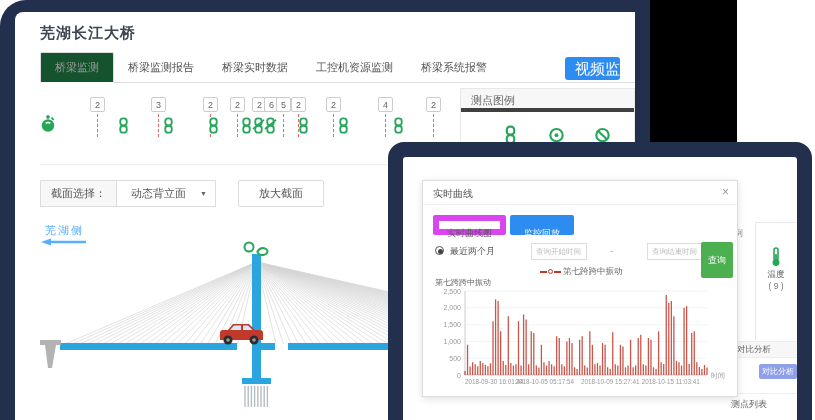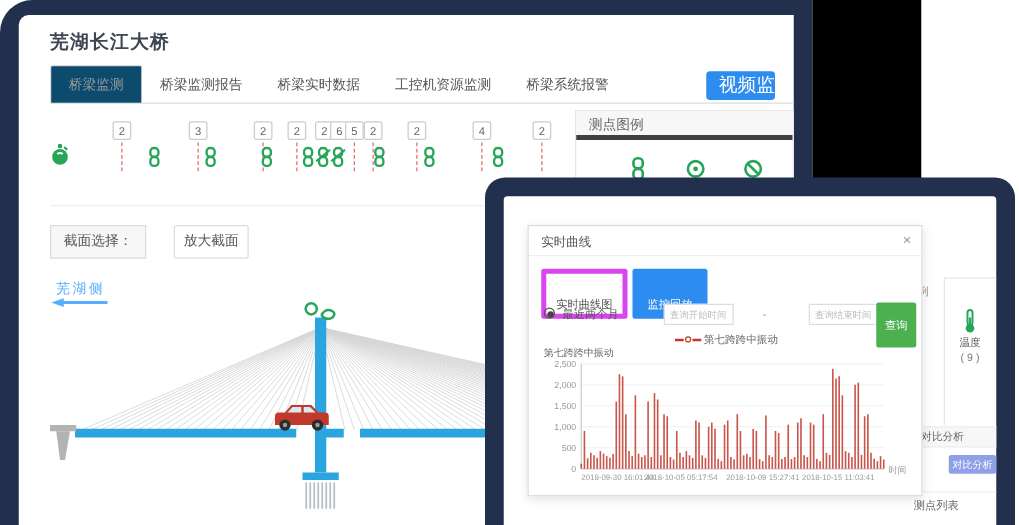--- a/index.html
+++ b/index.html
@@ -9,21 +9,21 @@
 
   
   #navy-panel { left:0; top:0; width:650px; height:420px; background:#22304e; border-radius:26px 0 0 0; }
   #black-area { left:650px; top:0; width:87px; height:413px; background:#000; }
 
   
   #win1 { left:15px; top:12px; width:620px; height:408px; background:#fff; border-radius:8px 0 0 0; }
   #w1-title { left:25px; top:12px; font-size:15px; font-weight:bold; color:#3e4652; letter-spacing:1px; }
   #w1-tabs { left:25px; top:42px; right:0; height:29px; border-bottom:1px solid #ddd; display:flex; align-items:flex-end; }
   .tab { font-size:11px; color:#555; padding:7px 14px; cursor:pointer; }
-  .tab.active { color:#999; background:#0c4a6e; border:1px solid #ddd; border-bottom:1px solid #fff; margin-bottom:-1px; border-radius:2px 2px 0 0;font-family:Liberation Mono, monospace; }
+  .tab.active { color:#999; background:#14532d; border:1px solid #ddd; border-bottom:1px solid #fff; margin-bottom:-1px; border-radius:2px 2px 0 0;font-family:Liberation Mono, monospace; }
   #video-btn { left:550px; top:45px; width:55px; height:23px; background:#2d8cf0; color:#fff; font-size:15px;
     border:none; border-radius:3px; text-align:right; line-height:23px; cursor:pointer; }
 
   
   #sensor-row { left:0; top:75px; width:620px; height:72px; }
   .badge { position:absolute; top:10px; width:15px; height:15px; border:1px solid #ccc; background:#fff;
     font-size:9px; color:#666; text-align:center; line-height:14px; border-radius:2px; }
   .dashline { position:absolute; top:27px; height:23px; width:0; border-left:1px dashed #e06a6a; }
   .sensor-svg { position:absolute; }
 
@@ -35,21 +35,21 @@
 
   #w1-divider { left:25px; top:152px; width:585px; border-top:1px solid #eee; }
 
   
   #section-bar { left:25px; top:168px; height:27px; display:flex; align-items:center; }
   #sec-label { background:#f7f7f7; border:1px solid #ddd; height:27px; line-height:25px; font-size:11px; color:#555; padding:0 10px; }
   #sec-select { background:#fff; border:1px solid #ddd; border-left:none; height:27px; line-height:25px; font-size:11px; color:#555;
     padding:0 8px 0 14px; min-width:95px; cursor:pointer; display:flex; align-items:center; gap:14px; }
   #sec-caret { font-size:7px; color:#666; }
   #zoom-btn { margin-left:22px; background:#fff; border:1px solid #ddd; height:27px; line-height:25px; font-size:11px; color:#555;
-    padding:0 7px; border-radius:2px; cursor:pointer; }
+    padding:0 20px; border-radius:2px; cursor:pointer; }
 
   #side-label { left:30px; top:211px; font-size:11px; color:#57aefc; letter-spacing:2px; }
   #side-arrow { left:26px; top:226px; width:46px; height:8px; }
 
   #bridge { left:5px; top:228px; width:615px; height:185px; }
 
   
   #win2-frame { left:388px; top:142px; width:424px; height:278px; background:#22304e; border-radius:16px 16px 0 0; }
   #win2 { left:403px; top:157px; width:394px; height:263px; background:#fff; border-radius:3px 3px 0 0; }
   #sb-panel { left:352px; top:65px; width:42px; height:118px; border-left:1px solid #e8e8e8; border-top:1px solid #e8e8e8; }
@@ -64,21 +64,21 @@
   #sb-bottom-strip { left:298px; top:236px; width:96px; border-top:1px solid #eee; height:26px; }
   #sb-list-header { left:328px; top:241px; font-size:9px; color:#666; }
 
   
   #modal { left:19px; top:23px; width:316px; height:217px; background:#fff; border:1px solid #ddd;
     box-shadow:0 2px 8px rgba(0,0,0,.12); }
   #modal-header { height:24px; border-bottom:1px solid #eee; position:relative; }
   #modal-title { position:absolute; left:10px; top:6px; font-size:10px; color:#555; }
   #modal-close { position:absolute; right:8px; top:4px; font-size:12px; color:#999; cursor:pointer; }
   #modal-tabs { position:absolute; left:10px; top:34px; display:flex; gap:4px; }
-  .mtab { font-size:9px; height:18px; line-height:16px; padding:16px 8px; border:4px solid #d946ef; color:#555;
+  .mtab { font-size:9px; height:18px; line-height:16px; padding:4px 8px; border:6px solid #d946ef; color:#555;
     background:#fff; border-radius:2px; cursor:pointer; }
   .mtab.active { background:#2d8cf0; border-color:#2d8cf0; color:#fff; }
   #filter-row { position:absolute; left:0; top:60px; width:316px; height:20px; }
   #radio-outer { position:absolute; left:12px; top:5px; width:9px; height:9px; border:1px solid #555; border-radius:50%; }
   #radio-inner { position:absolute; left:2px; top:2px; width:5px; height:5px; background:#444; border-radius:50%; }
   #radio-label { position:absolute; left:27px; top:4px; font-size:9px; color:#555; }
   .dt-input { position:absolute; top:2px; width:56px; height:17px; border:1px solid #ddd; font-size:7.5px; color:#555; padding:0 4px; }
   .dt-input::placeholder { color:#bbb; }
   #dt-sep { position:absolute; left:187px; top:5px; font-size:9px; color:#999; }
   #query-btn { position:absolute; left:278px; top:1px; width:32px; height:36px; background:#4cb050; color:#fff;
@@ -193,20 +193,24 @@
           <circle cx="7" cy="9.5" r="5.8" fill="none" stroke="#27a65a" stroke-width="2"></circle>
              <line x1="3.2" y1="5.8" x2="10.8" y2="13.2" stroke="#27a65a" stroke-width="2"></line>
         </svg>
       </div>
   </div>
 
   <div class="abs" id="w1-divider"></div>
 
   <div class="abs" id="section-bar">
     <div id="sec-label">截面选择：</div>
+    <div id="sec-select">
+      <span>动态背立面</span>
+      <span id="sec-caret">▼</span>
+    </div>
     <button id="zoom-btn">放大截面</button>
   </div>
 
   <div class="abs" id="side-label">芜湖侧</div>
   <svg class="abs" id="side-arrow" width="46" height="8">
     <line x1="8" y1="4" x2="45" y2="4" stroke="#57aefc" stroke-width="2.5"></line>
     <polygon points="0,4 10,0.5 10,7.5" fill="#57aefc"></polygon>
   </svg>
 
   <svg class="abs" id="bridge" width="615" height="185" viewBox="0 0 615 185">

